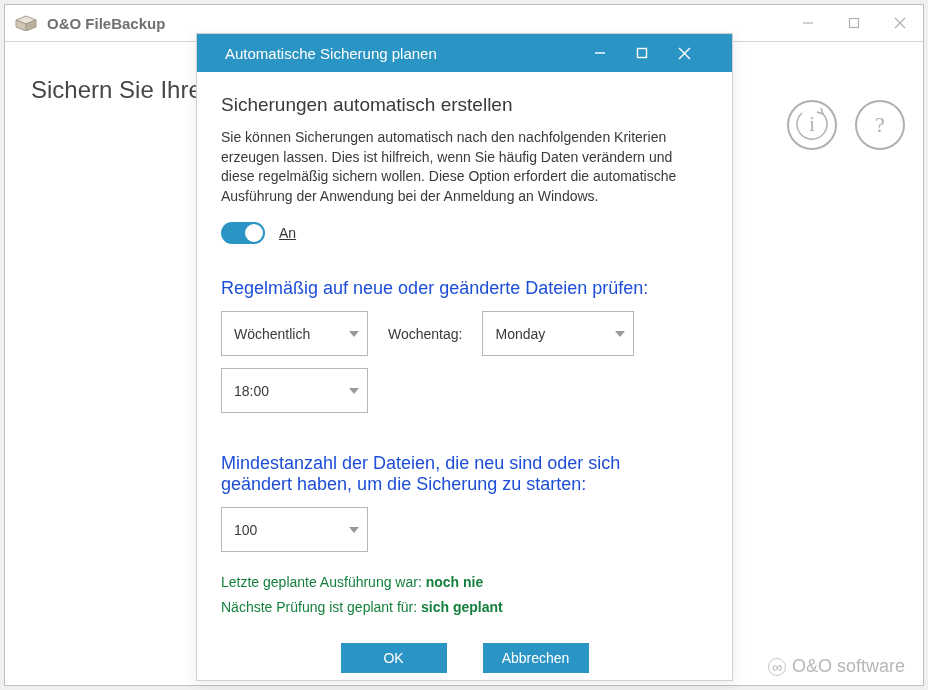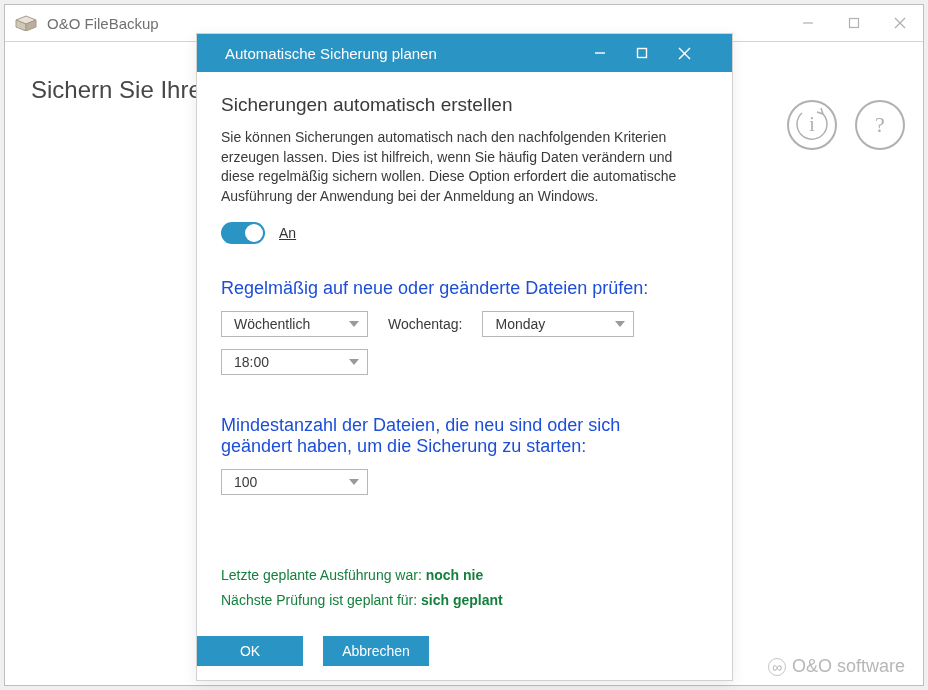--- a/index.html
+++ b/index.html
@@ -21,21 +21,21 @@
     border:1px solid #bfbfbf;background:var(--main-bg);
     display:flex;flex-direction:column;
   }
   .main-titlebar{
     height:36px;display:flex;align-items:center;
     border-bottom:1px solid var(--border);
     padding-left:10px;
     font-size:15px;color:#707070;
   }
   .box-icon{display:inline-flex;margin-right:10px;}
-  .main-title{font-weight:400;}
+  .main-title{font-weight:700;}
   .main-ctrls{margin-left:auto;display:flex;height:100%;}
   .main-ctrl{width:46px;display:flex;align-items:center;justify-content:center;}
   .main-ctrl svg{stroke:var(--icon-grey);}
 
   .main-body{flex:1;position:relative;}
   .hero{
     position:absolute;top:34px;left:26px;font-size:24px;font-weight:400;color:#474747;
   }
 
   .top-round-btns{
@@ -78,37 +78,37 @@
   .modal-desc{font-size:14px;line-height:1.4;color:#3a3a3a;margin-bottom:16px;max-width:480px;}
 
   .toggle-row{display:flex;align-items:center;gap:14px;margin-bottom:34px;text-decoration:underline;}
   .toggle{width:44px;height:22px;border-radius:11px;background:var(--accent);position:relative;}
   .toggle .knob{position:absolute;top:2px;right:2px;width:18px;height:18px;border-radius:50%;background:#fff;}
 
   .section-label{font-size:18px;color:#1d4ed8;margin-bottom:12px;}
   .row{display:flex;align-items:center;gap:20px;margin-bottom:12px;}
 
   .dropdown{
-    height:26px;border:1px solid #b7b7b7;display:flex;align-items:center;
+    height:45px;border:1px solid #b7b7b7;display:flex;align-items:center;
     padding:0 8px 0 12px;font-size:14px;color:#3a3a3a;position:relative;box-sizing:border-box;
     justify-content:space-between;
   }
   .dropdown.wide1{width:147px;}
   .dropdown.wide2{width:152px;}
   .dd-arrow{width:0;height:0;border-left:5px solid transparent;border-right:5px solid transparent;
     border-top:6px solid #9a9a9a;}
   .row .label{font-size:14px;color:#3a3a3a;}
 
   .spacer-lg{height:28px;}
 
   .status-lines{margin-top:6px;font-size:14px;line-height:1.75;color:#15803d;}
   .status-lines b{font-weight:600;}
 
   .modal-buttons{
-    display:flex;gap:20px;padding:12px 0 14px 0;
+    display:flex;justify-content:center;gap:36px;padding:12px 0 14px 0;
   }
   .btn{
     width:106px;height:30px;border:none;background:var(--accent);color:#fff;
     font-size:14px;font-family:inherit;cursor:pointer;
   }
 </style>
 </head>
 <body>
 
 <div class="main-window">

